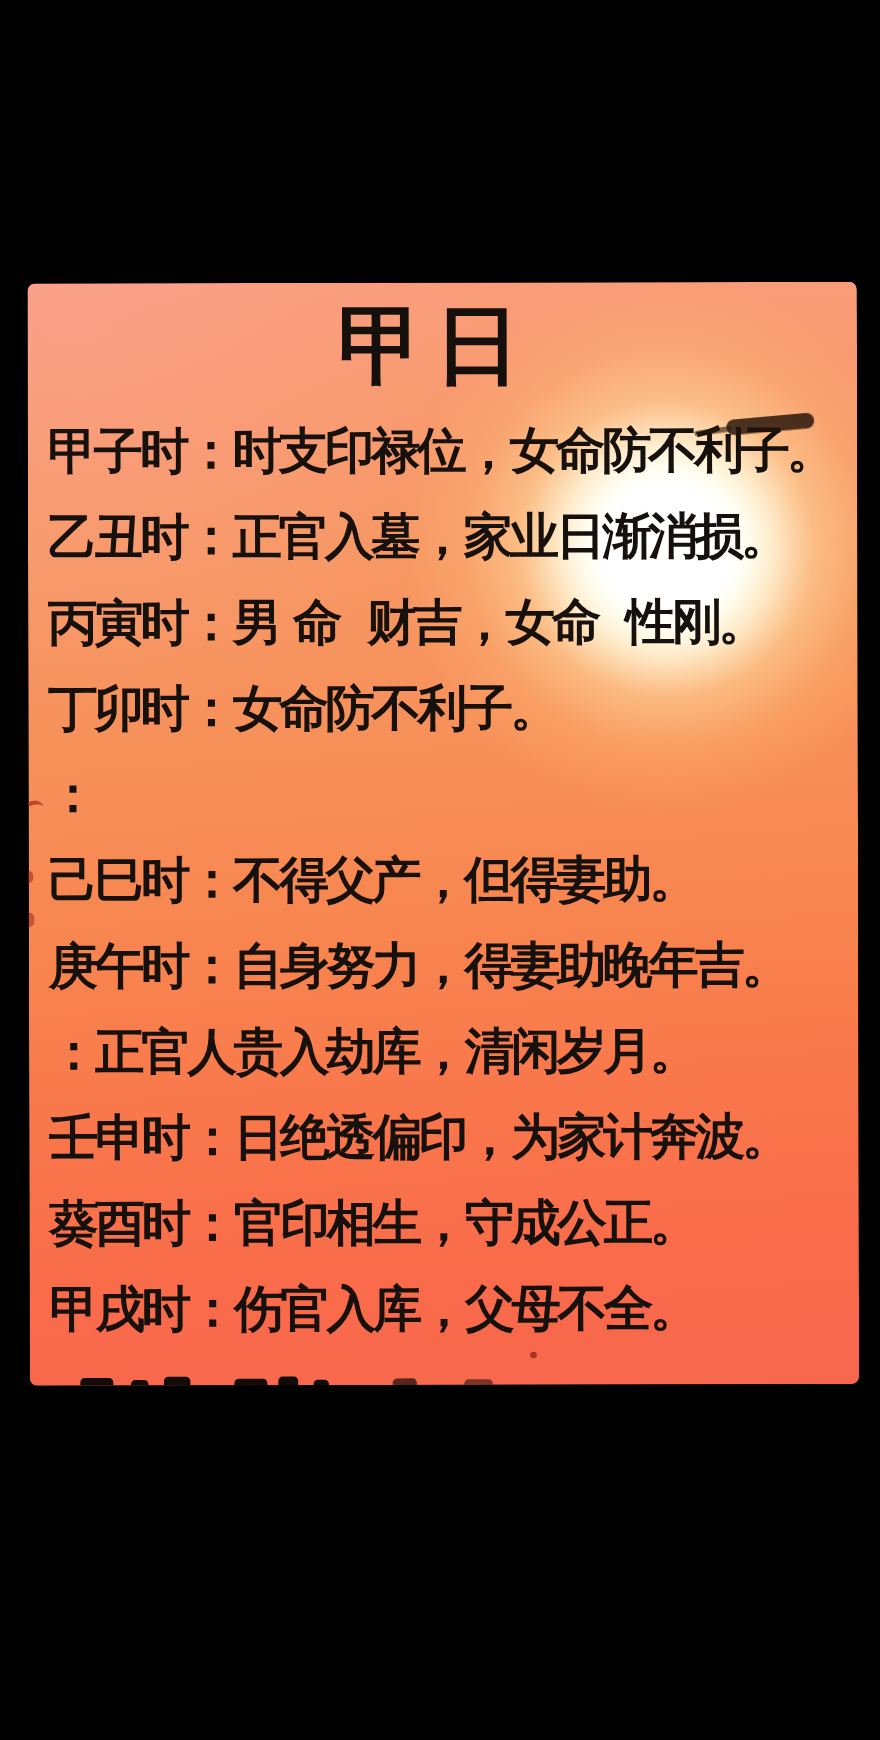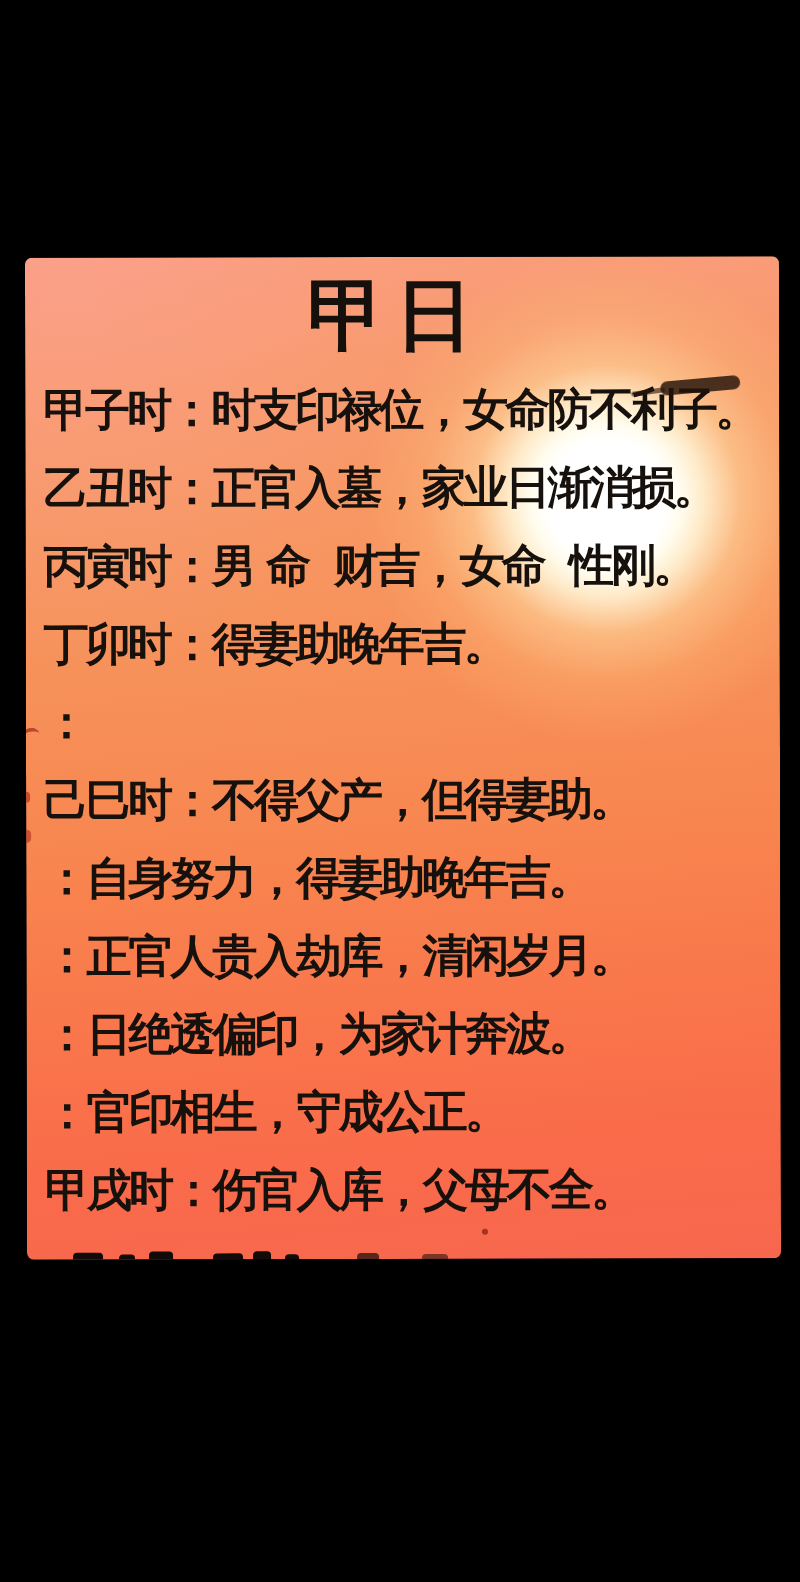--- a/index.html
+++ b/index.html
@@ -120,27 +120,27 @@
 
 <div class="card">
   <div></div>
 
   <h1 class="title">甲日</h1>
 
   <div class="rows">
     <div class="row"><span class="hour">甲子时</span><span class="colon">：</span><span class="desc">时支印禄位，女命防不利子。</span></div>
     <div class="row"><span class="hour">乙丑时</span><span class="colon">：</span><span class="desc">正官入墓，家业日渐消损。</span></div>
     <div class="row"><span class="hour">丙寅时</span><span class="colon">：</span><span class="desc">男 命  财吉，女命  性刚。</span></div>
-    <div class="row"><span class="hour">丁卯时</span><span class="colon">：</span><span class="desc">得妻助晚年吉。</span></div>
+    <div class="row"><span class="hour">丁卯时</span><span class="colon">：</span><span class="desc">女命防不利子。</span></div>
     <div class="row"><span class="colon">：</span></div>
     <div class="row"><span class="hour">己巳时</span><span class="colon">：</span><span class="desc">不得父产，但得妻助。</span></div>
-    <div class="row"><span class="colon">：</span><span class="desc">自身努力，得妻助晚年吉。</span></div>
+    <div class="row"><span class="hour">庚午时</span><span class="colon">：</span><span class="desc">自身努力，得妻助晚年吉。</span></div>
     <div class="row"><span class="colon">：</span><span class="desc">正官人贵入劫库，清闲岁月。</span></div>
-    <div class="row"><span class="colon">：</span><span class="desc">日绝透偏印，为家计奔波。</span></div>
-    <div class="row"><span class="colon">：</span><span class="desc">官印相生，守成公正。</span></div>
+    <div class="row"><span class="hour">壬申时</span><span class="colon">：</span><span class="desc">日绝透偏印，为家计奔波。</span></div>
+    <div class="row"><span class="hour">葵酉时</span><span class="colon">：</span><span class="desc">官印相生，守成公正。</span></div>
     <div class="row"><span class="hour">甲戌时</span><span class="colon">：</span><span class="desc">伤官入库，父母不全。</span></div>
   </div>
 
   <div class="smudge"></div>
   <div class="smudge-tail"></div>
   <div class="edge-mark m1"></div>
   <div class="edge-mark m2"></div>
   <div class="edge-mark m3"></div>
   <div class="speck"></div>
 

